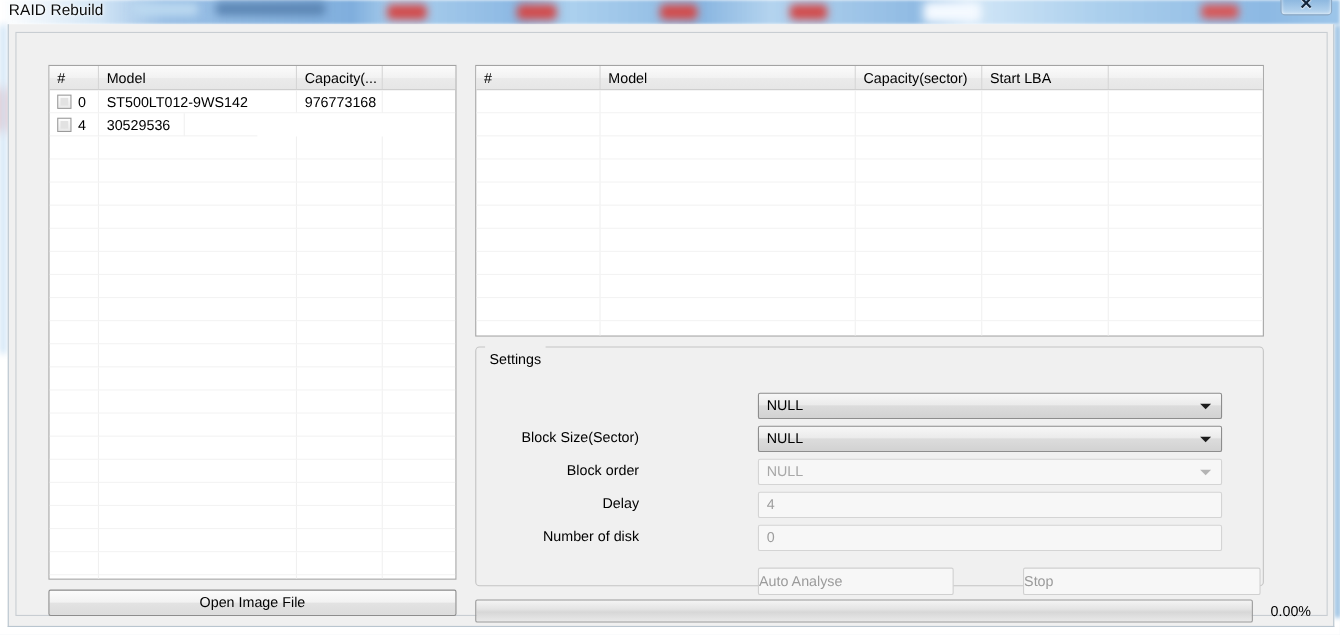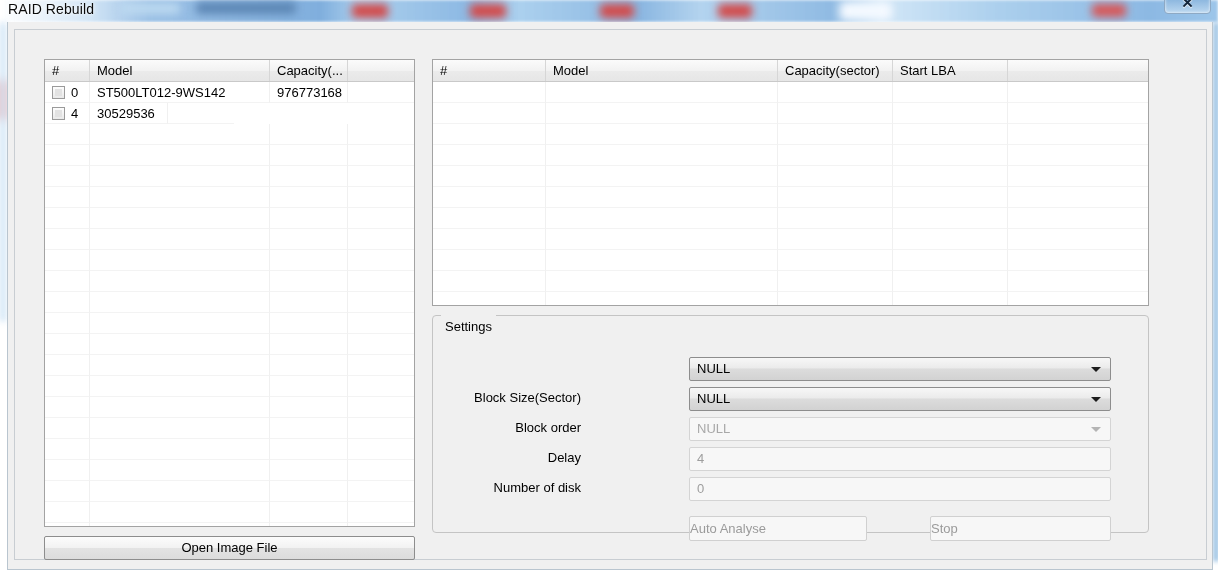--- a/index.html
+++ b/index.html
@@ -230,21 +230,21 @@
     position: absolute; top: 0;
     height: 25px;
     border: 1px solid #d0d0d0;
     border-radius: 2px;
     background: #f7f7f7;
     text-align: left; line-height: 23px;
     font-size: 13px; color: #9b9b9b;
     cursor: default;
   }
   #auto-analyse { left: 256px; width: 178px; }
-  #stop-button  { left: 497px; width: 181px; }
+  #stop-button  { left: 497px; width: 216px; }
 
   
   #progress-wrap {
     position: absolute; left: 417px; top: 515px;
     width: 717px; height: 22px;
   }
   #progress-track {
     position: absolute; left: 0; top: 0;
     width: 707px; height: 21px;
     border: 1px solid #9a9a9a;
@@ -563,16 +563,20 @@
                 <div class="textbox">
                   <span class="val">0</span>
                 </div>
               </div>
             </div>
           </div>
         <div id="auto-analyse" class="pbtn" style="top: 200px;">Auto Analyse</div>
         <div id="stop-button" class="pbtn" style="top: 200px;">Stop</div>
       </div>
 
+      <div id="progress-wrap">
+        <div id="progress-track"></div>
+        <div id="progress-percent">0.00%</div>
+      </div>
 
     </div>
   </div>
 </div>
 
 </body></html>

